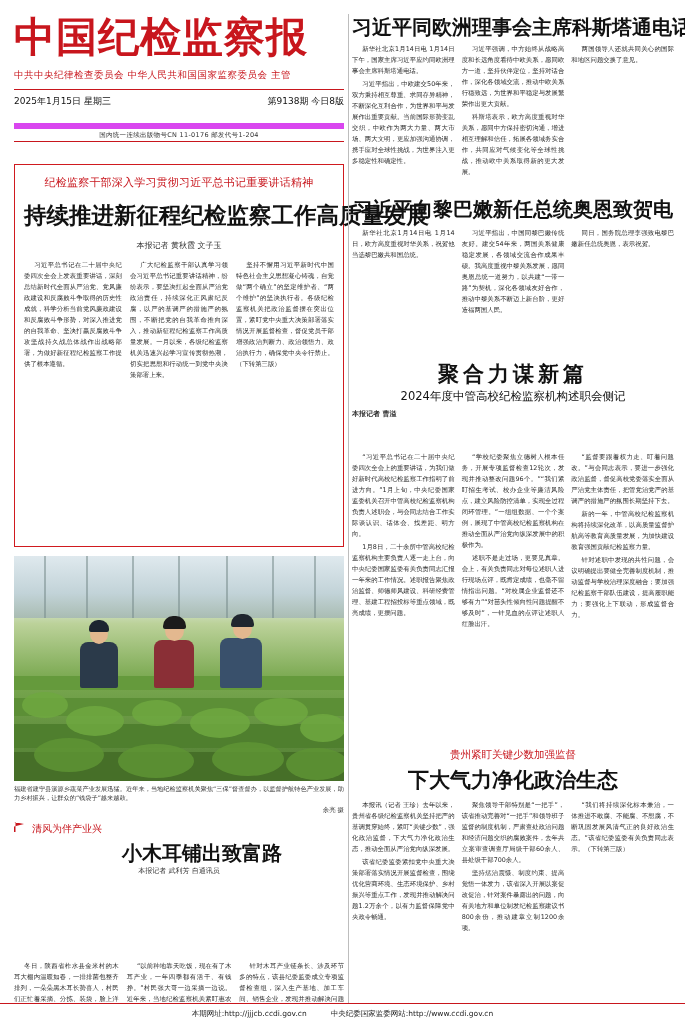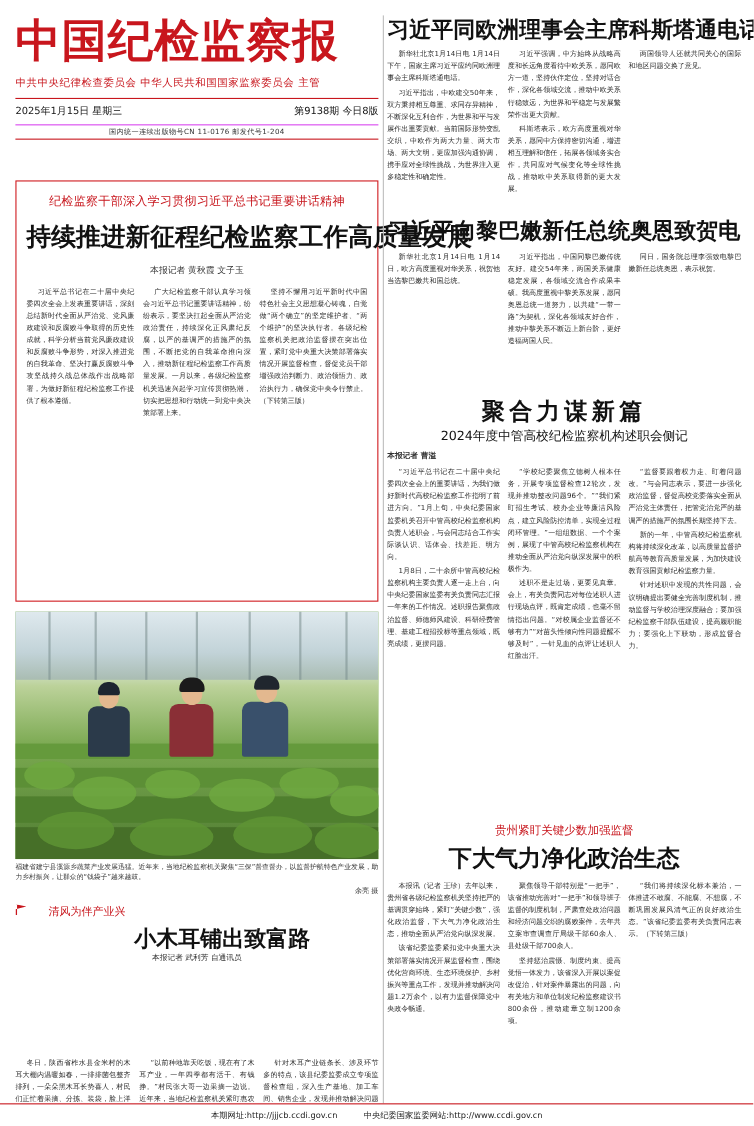--- a/index.html
+++ b/index.html
@@ -32,22 +32,22 @@
     white-space:nowrap;
   }
   .mast-rule{height:1px;background:#c8161d;margin-top:7px;}
   .mast-info{
     display:flex;justify-content:space-between;align-items:center;
     font-size:9px;color:#222;margin-top:5px;
   }
   .mast-info .left{color:#111;}
   .mast-info .right{color:#111;}
   .mast-codes{
-    margin-top:5px;
-    border-top:1px solid #d946ef;
+    margin-top:15px;
+    border-top:6px solid #d946ef;
     border-bottom:1px solid #c8161d;
     font-size:6.5px;color:#333;text-align:center;padding:1.5px 0;
     letter-spacing:.3px;
   }
 
   
   .redbox{
     position:absolute;left:14px;top:164px;width:330px;height:383px;
     border:1.6px solid #d01a1f;box-sizing:border-box;padding:8px 9px;
   }
@@ -88,21 +88,21 @@
   .photo .leafy{position:absolute;border-radius:50%;background:#6fa83f;opacity:.85;}
   .photo-cap{
     position:absolute;left:14px;top:784px;width:330px;
     font-size:6.2px;line-height:1.5;color:#333;text-align:justify;
   }
   .photo-cred{position:absolute;left:14px;top:806px;width:330px;text-align:right;font-size:6.4px;color:#333;}
 
   
   .col-label{
     position:absolute;left:14px;top:822px;font-size:10px;color:#c8161d;
-    display:flex;align-items:flex-start;gap:20px;
+    display:flex;align-items:flex-start;gap:8px;
   }
   .col-label .flag{
     display:inline-block;width:10px;height:10px;background:#c8161d;
     clip-path:polygon(0 0,100% 20%,0 45%,0 100%,15% 100%,15% 0);
   }
   .sub-head{
     position:absolute;left:60px;top:840px;width:284px;text-align:center;
     font-family:"DejaVu Serif","Liberation Serif",serif;font-weight:bold;
     font-size:20px;color:#111;
   }
@@ -143,21 +143,21 @@
   }
   .sub-ju{
     position:absolute;left:352px;top:389px;width:322px;text-align:center;
     font-size:11.5px;color:#111;
   }
   .byline-ju{
     position:absolute;left:352px;top:409px;width:322px;text-align:left;
     font-size:7px;color:#333;font-weight:bold;
   }
   .ju-cols{position:absolute;left:352px;top:424px;width:322px;height:310px;display:flex;gap:7px;}
-  .ju-cols .col{flex:1;}
+  .ju-cols .col{flex:1;margin-top:28px;}
 
   .shoulder-gz{
     position:absolute;left:352px;top:748px;width:322px;text-align:center;
     font-size:10.5px;color:#c8161d;
   }
   .head-gz{
     position:absolute;left:352px;top:766px;width:322px;text-align:center;
     font-family:"DejaVu Serif","Liberation Serif",serif;font-weight:bold;
     font-size:21px;color:#111;white-space:nowrap;
   }

